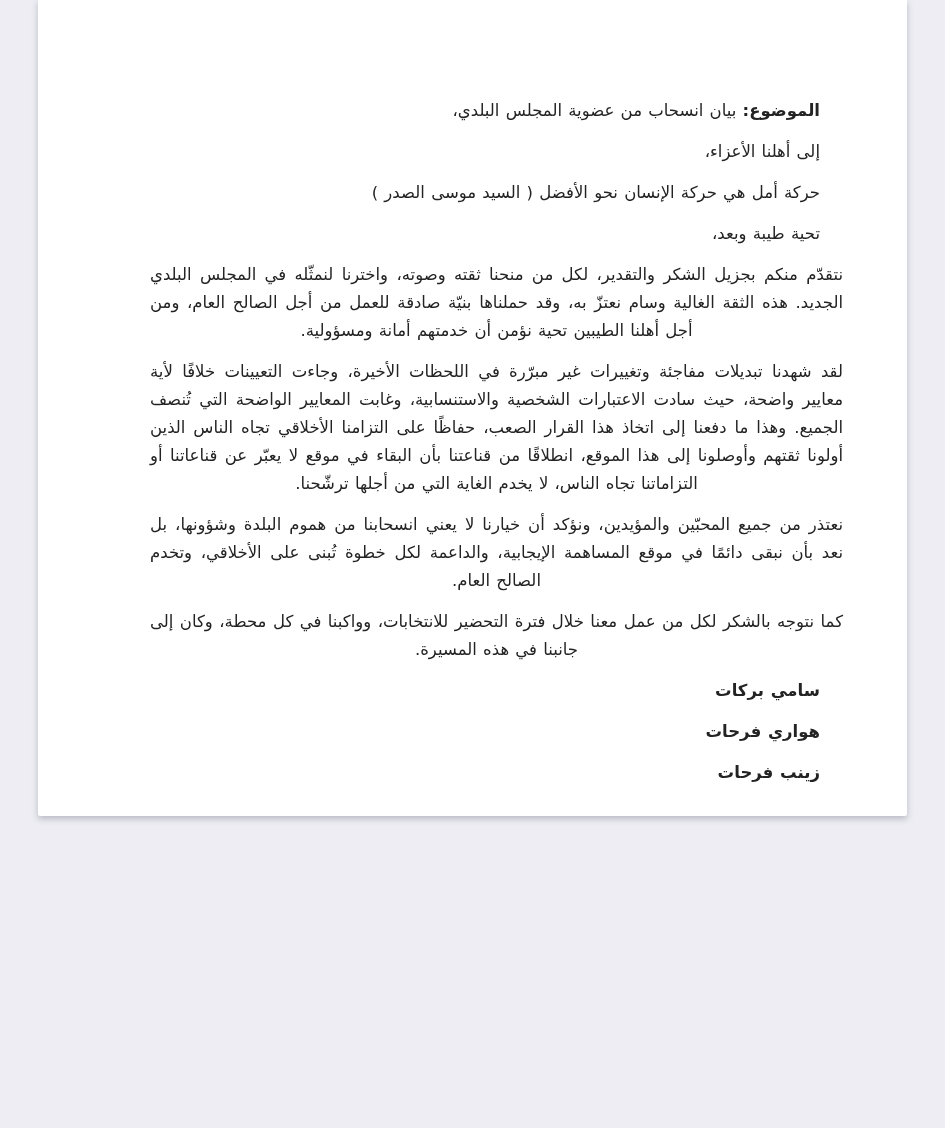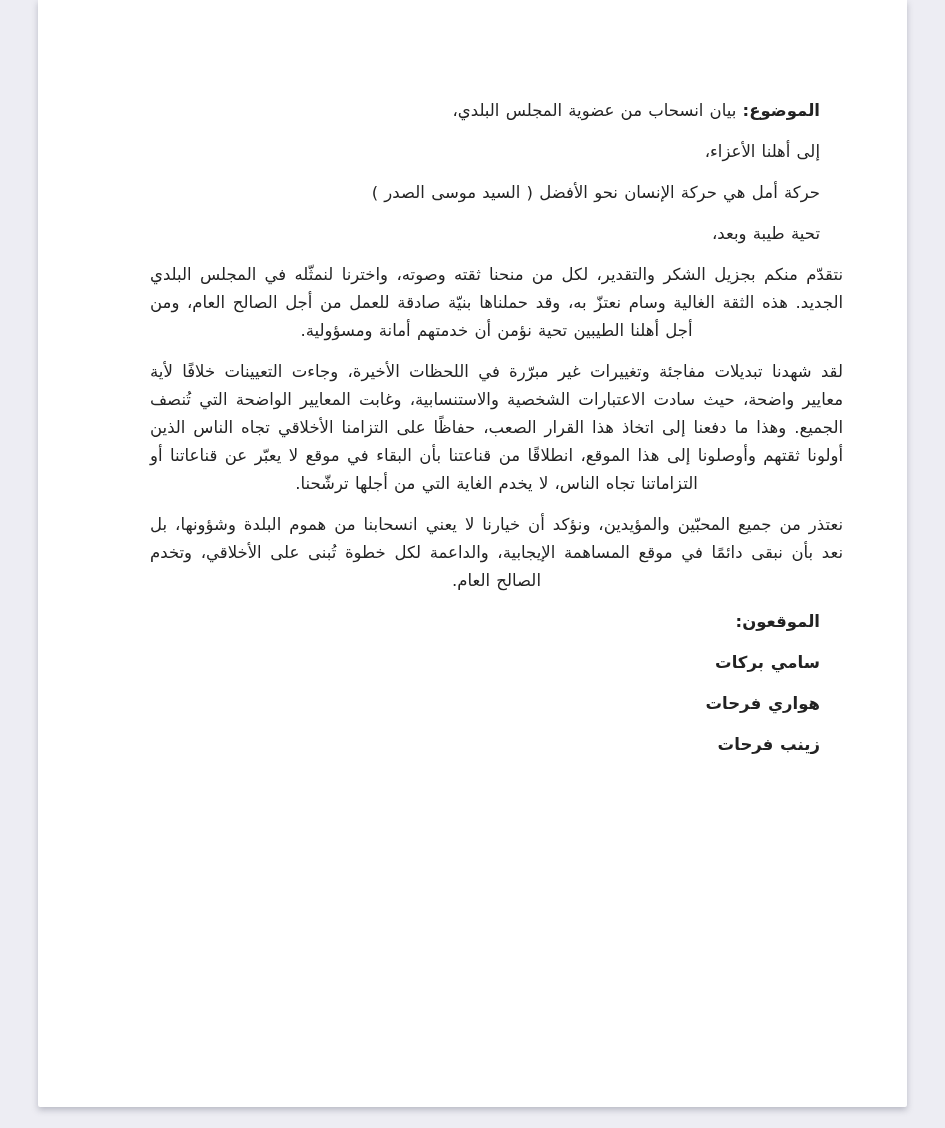--- a/index.html
+++ b/index.html
@@ -19,21 +19,21 @@
     background: var(--bg);
     overflow: hidden;
     position: relative;
     font-family: "DejaVu Sans", sans-serif;
   }
   .paper {
     position: absolute;
     left: 38px;
     top: 0;
     width: 869px;
-    height: 1107px;
+    height: 816px;
     background: var(--paper);
     box-shadow: 0 3px 6px var(--shadow);
     border-radius: 0 0 2px 2px;
   }
   .content {
     position: absolute;
     top: 0; right: 0; bottom: 0; left: 0;
     padding: 97px 64px 0 112px;
     direction: rtl;
     color: var(--ink);
@@ -68,23 +68,23 @@
 
     <p class="line">تحية طيبة وبعد،</p>
 
     <p class="para">نتقدّم منكم بجزيل الشكر والتقدير، لكل من منحنا ثقته وصوته، واخترنا لنمثّله في المجلس البلدي الجديد. هذه الثقة الغالية وسام نعتزّ به، وقد حملناها بنيّة صادقة للعمل من أجل الصالح العام، ومن أجل أهلنا الطيبين تحية نؤمن أن خدمتهم أمانة ومسؤولية.</p>
 
 
     <p class="para">لقد شهدنا تبديلات مفاجئة وتغييرات غير مبرّرة في اللحظات الأخيرة، وجاءت التعيينات خلافًا لأية معايير واضحة، حيث سادت الاعتبارات الشخصية والاستنسابية، وغابت المعايير الواضحة التي تُنصف الجميع. وهذا ما دفعنا إلى اتخاذ هذا القرار الصعب، حفاظًا على التزامنا الأخلاقي تجاه الناس الذين أولونا ثقتهم وأوصلونا إلى هذا الموقع، انطلاقًا من قناعتنا بأن البقاء في موقع لا يعبّر عن قناعاتنا أو التزاماتنا تجاه الناس، لا يخدم الغاية التي من أجلها ترشّحنا.</p>
 
     <p class="para">نعتذر من جميع المحبّين والمؤيدين، ونؤكد أن خيارنا لا يعني انسحابنا من هموم البلدة وشؤونها، بل نعد بأن نبقى دائمًا في موقع المساهمة الإيجابية، والداعمة لكل خطوة تُبنى على الأخلاقي، وتخدم الصالح العام.</p>
 
+    <p class="para">كما نتوجه بالشكر لكل من عمل معنا خلال فترة التحضير للانتخابات، وواكبنا في كل محطة، وكان إلى جانبنا في هذه المسيرة.</p>
 
 
-    <p class="line bold">الموقعون:</p>
 
     <p class="line bold">سامي بركات</p>
 
     <p class="line bold">هواري فرحات</p>
 
     <p class="line bold">زينب فرحات</p>
 
   </div>
 </div>
 

